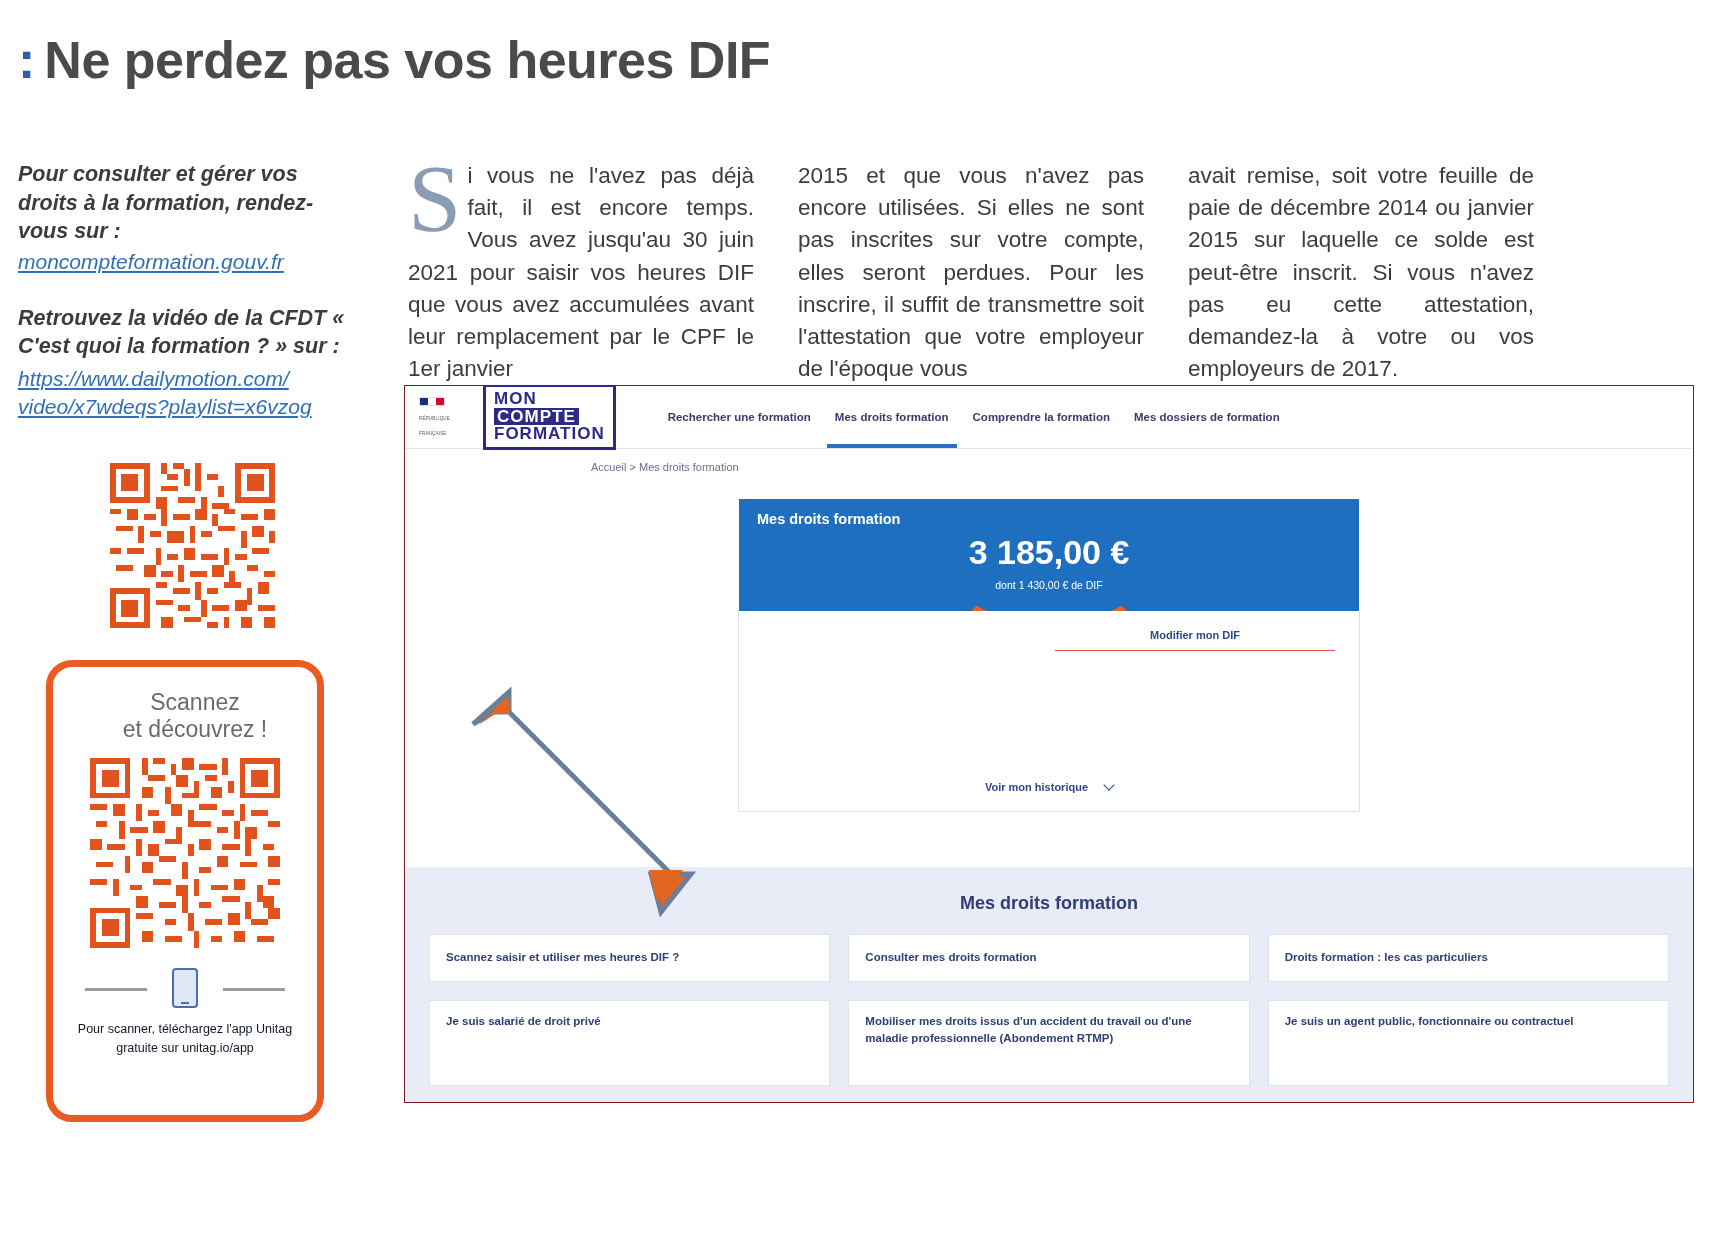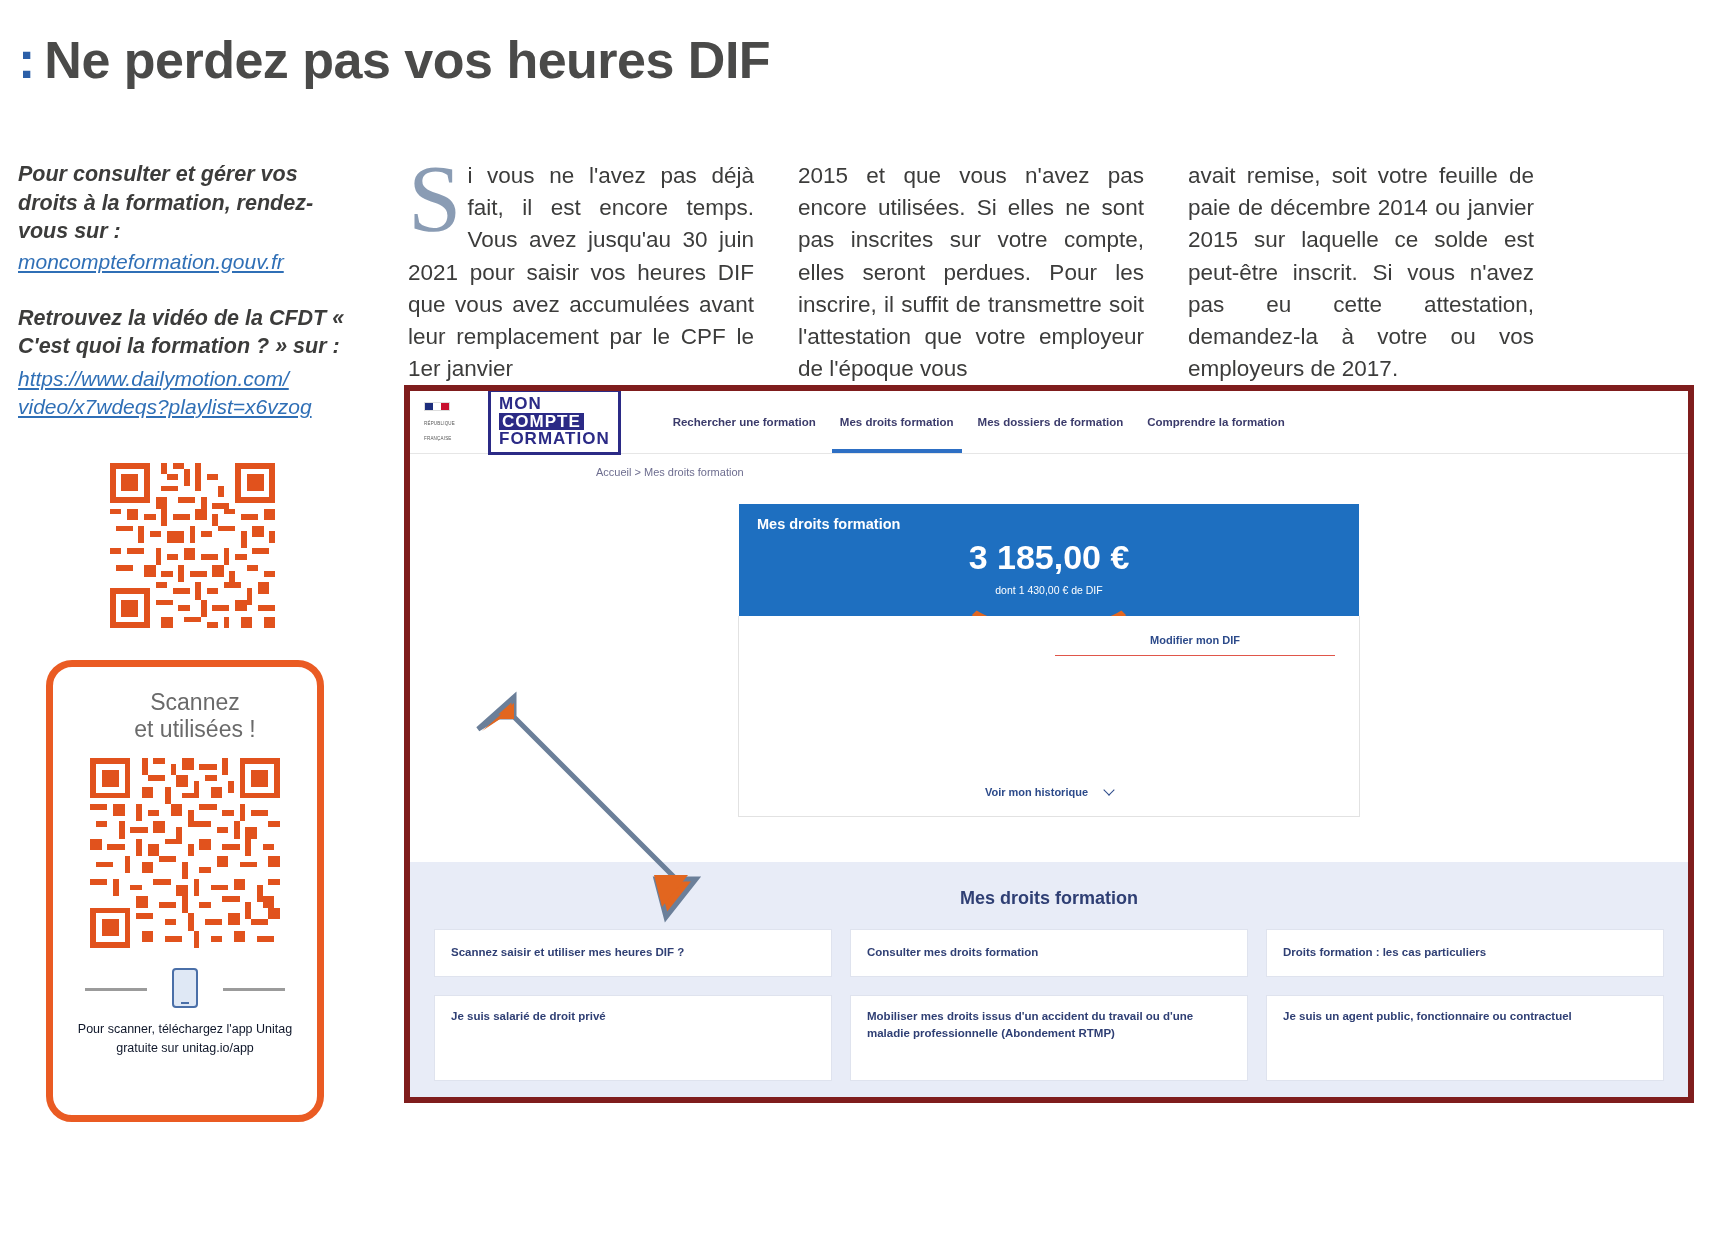--- a/index.html
+++ b/index.html
@@ -175,21 +175,21 @@
     font-weight: 400;
   }
 
   
   .figure {
     position: absolute;
     left: 404px;
     top: 385px;
     width: 1290px;
     height: 718px;
-    border: 6px solid #7f1d1d;
+    border: 1px solid #7f1d1d;
     background: #fff;
     box-sizing: border-box;
     overflow: hidden;
   }
   .site-header {
     height: 62px;
     background: #ffffff;
     display: flex;
     align-items: center;
     border-bottom: 1px solid #e6e6e6;
@@ -523,21 +523,21 @@
       <rect x="17" y="28" width="2" height="1"></rect>
         <rect x="20" y="27" width="1" height="2"></rect>
       <rect x="23" y="27" width="2" height="2"></rect>
         <rect x="27" y="27" width="2" height="2"></rect>
     </g>
   </svg>
 
   
   <div class="phone-card">
     <div class="scan-line">Scannez</div>
-    <div class="scan-line">et utilisées !</div>
+    <div class="scan-line">et découvrez !</div>
 
     <svg class="qr-orange" viewBox="0 0 33 33" shape-rendering="crispEdges">
       <rect width="33" height="33" fill="#fff"></rect>
       <g fill="#e1521d">
         <rect x="0" y="0" width="7" height="1"></rect>
           <rect x="0" y="6" width="7" height="1"></rect>
         <rect x="0" y="0" width="1" height="7"></rect>
           <rect x="6" y="0" width="1" height="7"></rect>
         <rect x="2" y="2" width="3" height="3"></rect>
         <rect x="26" y="0" width="7" height="1"></rect>
@@ -674,22 +674,22 @@
 
     <div class="logo-box">
       <div class="l1">MON</div>
       <div class="l2">COMPTE</div>
       <div class="l3">FORMATION</div>
     </div>
 
     <div class="nav">
       <div class="nav-item">Rechercher une formation</div>
       <div class="nav-item active">Mes droits formation</div>
+      <div class="nav-item">Comprendre la formation</div>
       <div class="nav-item">Mes dossiers de formation</div>
-      <div class="nav-item">Comprendre la formation</div>
     </div>
   </div>
 
   <div class="breadcrumb">Accueil &gt; Mes droits formation</div>
 
   <div class="blue-card">
     <div class="bc-title">Mes droits formation</div>
     <div class="bc-amount">3 185,00 €</div>
     <div class="bc-sub">dont 1 430,00 € de DIF</div>
     <div class="smile"></div>

